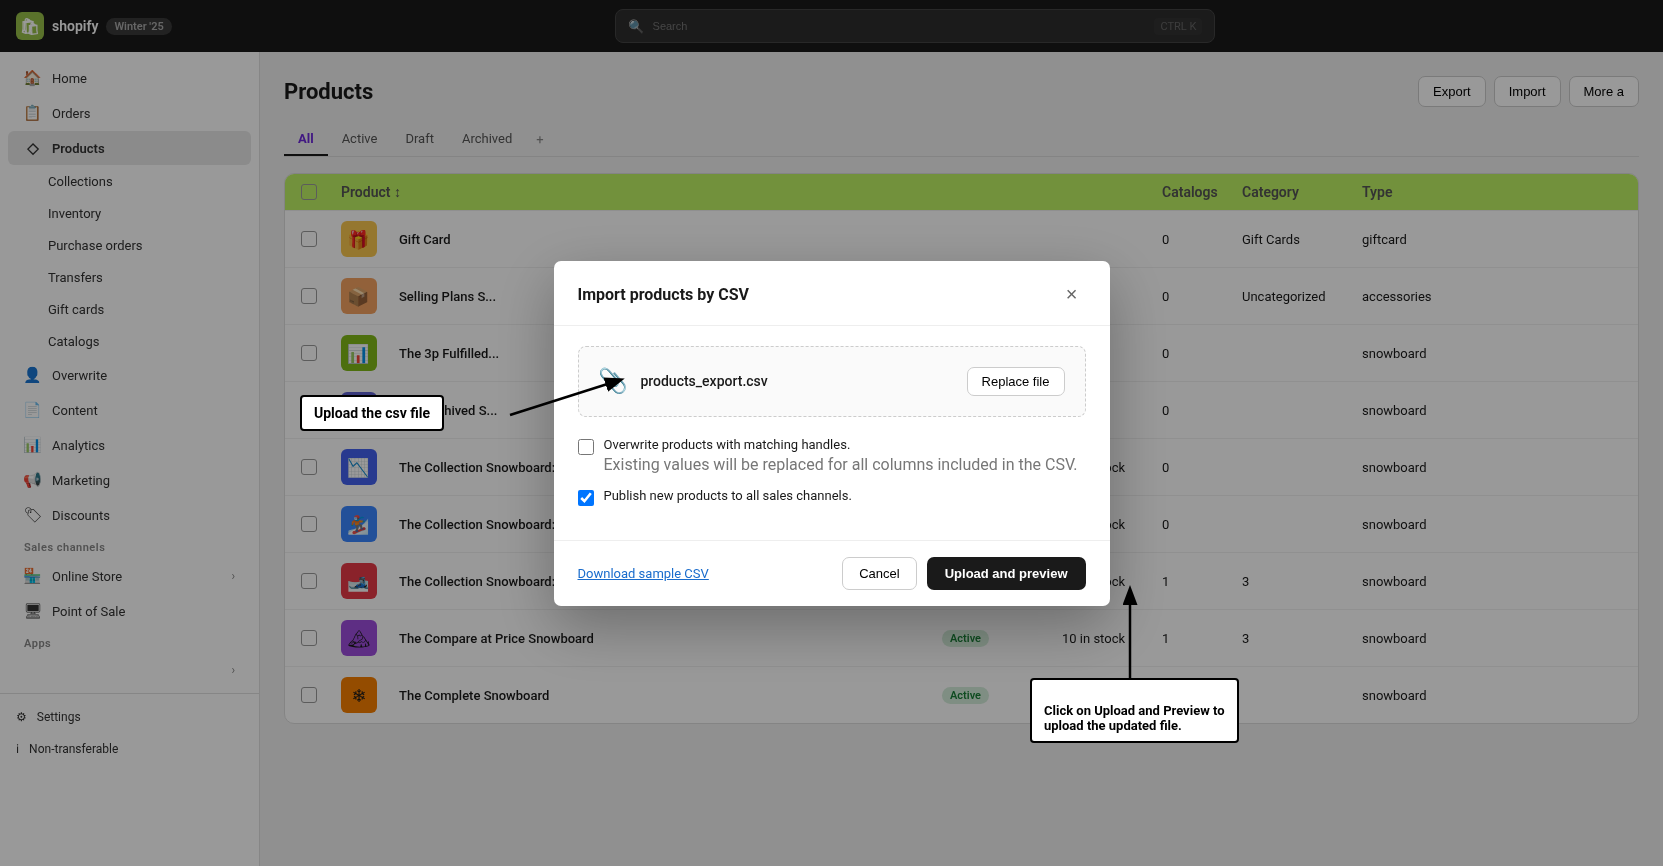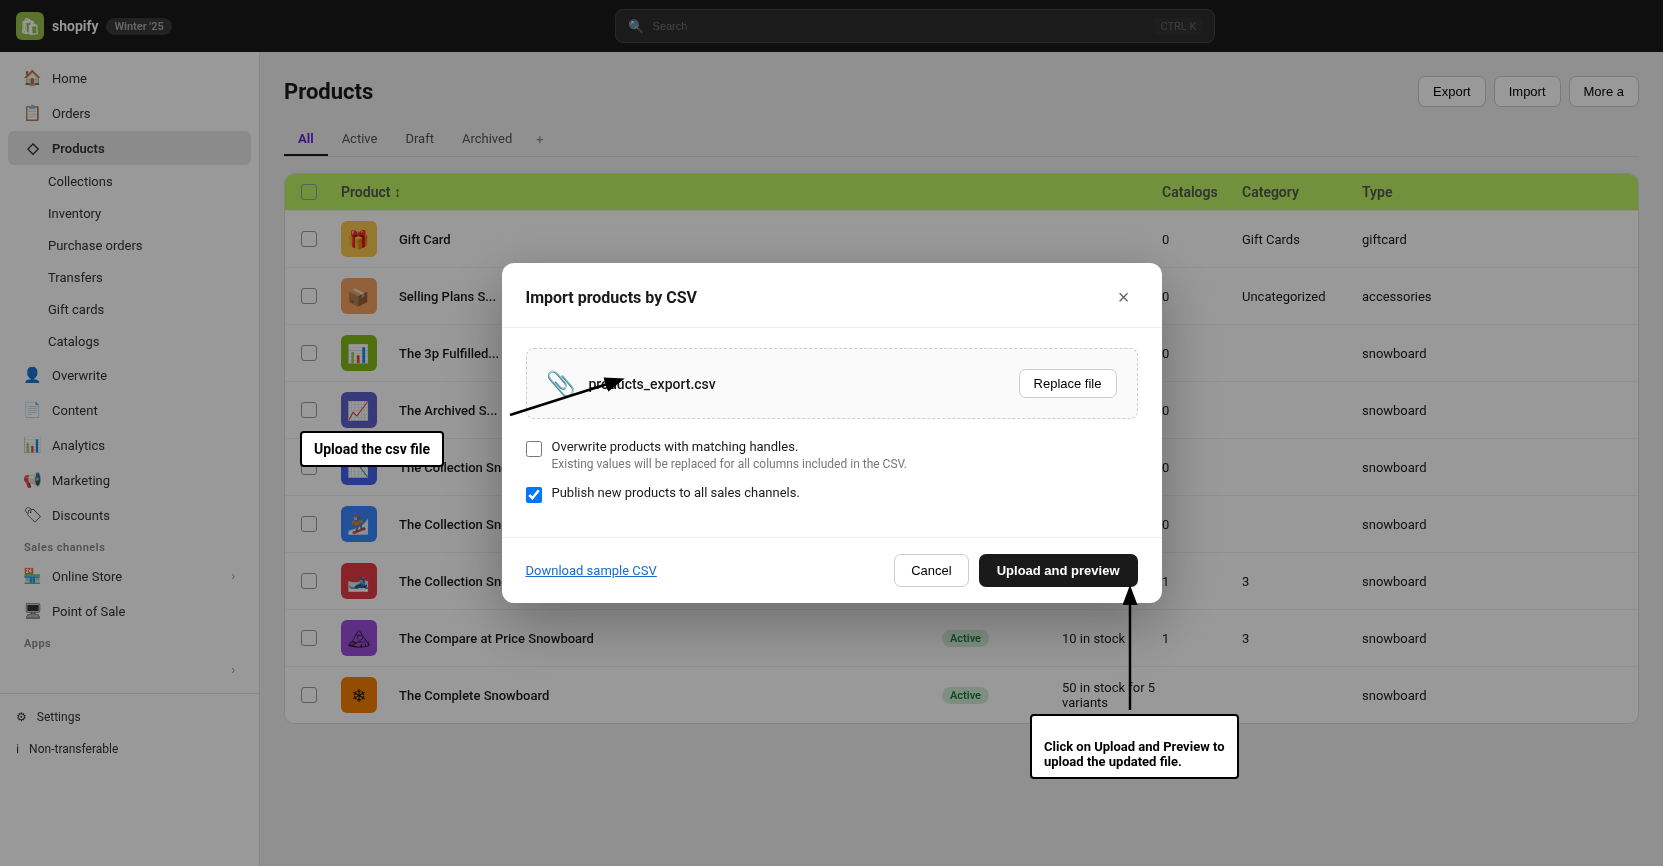--- a/index.html
+++ b/index.html
@@ -79,57 +79,57 @@
     .badge { display: inline-block; padding: 2px 8px; border-radius: 10px; font-size: 11px; font-weight: 600; }
     .badge-active { background: #d4edda; color: #1a7f37; }
     .checkbox { width: 16px; height: 16px; border: 1.5px solid #999; border-radius: 3px; cursor: pointer; }
 
     
     .overlay {
       position: fixed; top: 0; left: 0; right: 0; bottom: 0;
       background: rgba(0,0,0,0.4); z-index: 200; display: flex; align-items: center; justify-content: center;
     }
     .modal {
-      background: #fff; border-radius: 12px; width: 660px; box-shadow: 0 20px 60px rgba(0,0,0,0.3);
+      background: #fff; border-radius: 7px; width: 556px; box-shadow: 0 20px 60px rgba(0,0,0,0.3);
       overflow: hidden;
     }
     .modal-header {
       display: flex; align-items: center; justify-content: space-between;
       padding: 20px 24px 16px; border-bottom: 1px solid #eee;
     }
     .modal-title { font-size: 16px; font-weight: 700; }
     .modal-close { background: none; border: none; cursor: pointer; font-size: 20px; color: #666; width: 28px; height: 28px; display: flex; align-items: center; justify-content: center; border-radius: 4px; }
     .modal-body { padding: 20px 24px; }
     .file-upload-zone {
       border: 1.5px dashed #ccc; border-radius: 8px; padding: 20px;
       display: flex; align-items: center; gap: 12px; background: #fafafa; margin-bottom: 20px;
     }
     .file-icon { font-size: 24px; color: #666; }
     .file-name { font-size: 14px; font-weight: 500; flex: 1; }
     .replace-btn { padding: 6px 14px; border: 1.5px solid #ccc; border-radius: 7px; background: #fff; cursor: pointer; font-size: 13px; font-weight: 500; }
     .checkbox-row { display: flex; align-items: flex-start; gap: 10px; margin-bottom: 14px; }
     .checkbox-row input[type=checkbox] { width: 16px; height: 16px; margin-top: 2px; cursor: pointer; flex-shrink: 0; }
     .checkbox-label { font-size: 13px; }
-    .checkbox-sublabel { font-size: 12px; color: #777; margin-top: 3px; }
+    .checkbox-sublabel { font-size: 16px; color: #777; margin-top: 3px; }
     .modal-footer { display: flex; align-items: center; justify-content: space-between; padding: 16px 24px; border-top: 1px solid #eee; }
     .modal-footer-link { color: #1a6ccc; text-decoration: underline; font-size: 13px; cursor: pointer; }
     .modal-footer-actions { display: flex; gap: 10px; }
     .btn-cancel { padding: 8px 16px; border: 1.5px solid #ccc; border-radius: 7px; background: #fff; cursor: pointer; font-size: 13px; font-weight: 500; }
     .btn-upload { padding: 0 18px; border: none; border-radius: 7px; background: #1a1a1a; color: #fff; cursor: pointer; font-size: 13px; font-weight: 600; }
 
     
     .callout-box {
       background: #fff; border: 2px solid #000; border-radius: 4px;
       padding: 8px 12px; font-size: 14px; font-weight: 700; color: #000;
       position: absolute; white-space: nowrap;
     }
 
     
     .annotation-layer {
-      position: fixed; top: 0; left: 0; right: 0; bottom: 0; pointer-events: none; z-index: 300; margin-top: 36px;
+      position: fixed; top: 0; left: 0; right: 0; bottom: 0; pointer-events: none; z-index: 300;
     }
 
     
     .annotation-svg { position: fixed; top: 0; left: 0; width: 100%; height: 100%; pointer-events: none; z-index: 299; }
   </style>
 </head>
 <body>
 
 <div class="topnav">
   <div class="topnav-logo">

